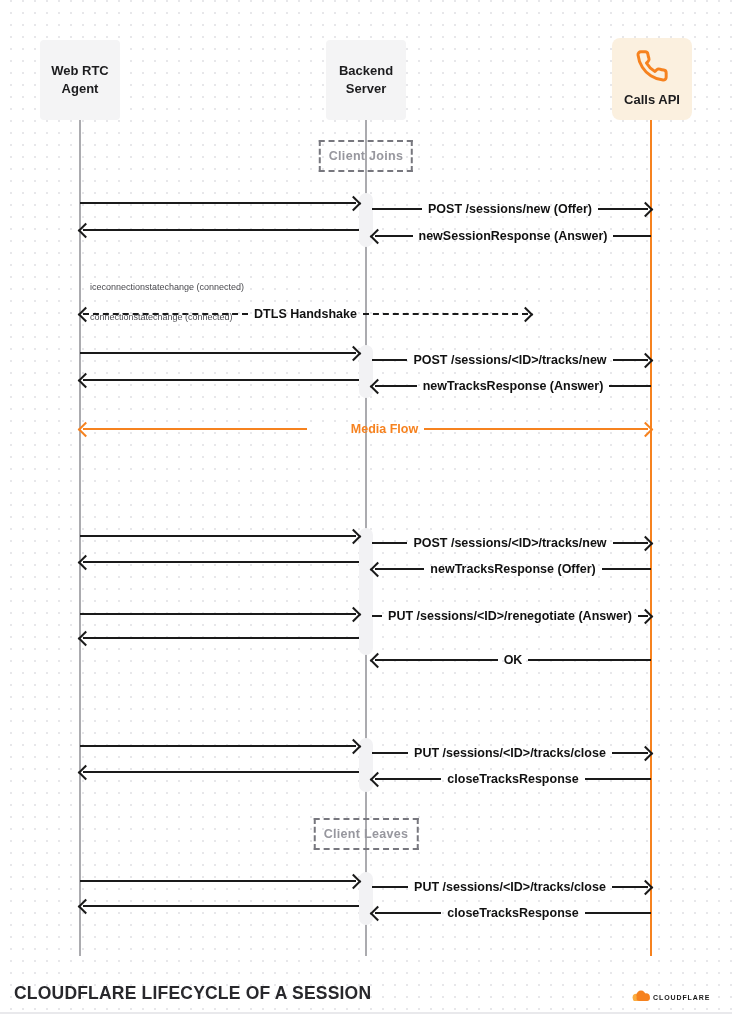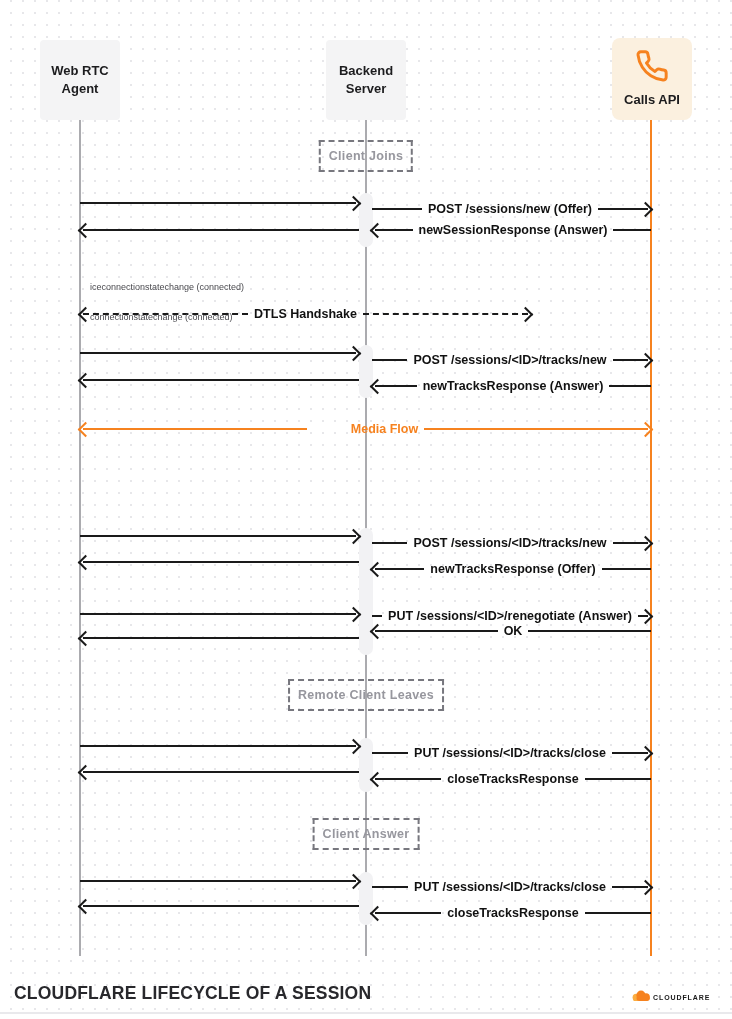--- a/index.html
+++ b/index.html
@@ -66,34 +66,33 @@
   <div class="lifeline" style="left:365px"></div>
   <div class="lifeline orange" style="left:650px"></div>
 
   <div class="bar" style="top:193px;height:54px"></div>
   <div class="bar" style="top:345px;height:53px"></div>
   <div class="bar" style="top:528px;height:127px"></div>
   <div class="bar" style="top:738px;height:54px"></div>
   <div class="bar" style="top:872px;height:53px"></div>
 
   <div class="section" style="top:140px">Client Joins</div>
-  <div class="section" style="top:679px">Remote Client Leaves</div>
-  <div class="section" style="top:818px">Client Answer</div>
+  <div class="section" style="top:818px">Client Leaves</div>
 
   <div class="msg" style="top:194px;left:80px;width:279px">
     <span class="line"></span>
       <span class="head r"></span>
   </div>
   <div class="msg" style="top:200px;left:372px;width:279px">
     <span class="line"></span>
     <span class="lbl">POST /sessions/new (Offer)</span>
     <span class="line"></span>
     <span class="head r"></span>
   </div>
-  <div class="msg" style="top:221px;left:372px;width:279px">
+  <div class="msg" style="top:227px;left:372px;width:279px">
     <span class="head l"></span>
     <span class="line"></span>
     <span class="lbl">newSessionResponse (Answer)</span>
     <span class="line"></span>
   </div>
   <div class="msg" style="top:221px;left:80px;width:279px">
     <span class="head l"></span>
       <span class="line"></span>
   </div>
 
@@ -161,21 +160,21 @@
   <div class="msg" style="top:605px;left:80px;width:279px">
     <span class="line"></span>
       <span class="head r"></span>
   </div>
   <div class="msg" style="top:607px;left:372px;width:279px">
     <span class="line"></span>
     <span class="lbl">PUT /sessions/&lt;ID&gt;/renegotiate (Answer)</span>
     <span class="line"></span>
     <span class="head r"></span>
   </div>
-  <div class="msg" style="top:622px;left:372px;width:279px">
+  <div class="msg" style="top:651px;left:372px;width:279px">
     <span class="head l"></span>
     <span class="line"></span>
     <span class="lbl">OK</span>
     <span class="line"></span>
   </div>
   <div class="msg" style="top:629px;left:80px;width:279px">
     <span class="head l"></span>
       <span class="line"></span>
   </div>
 

